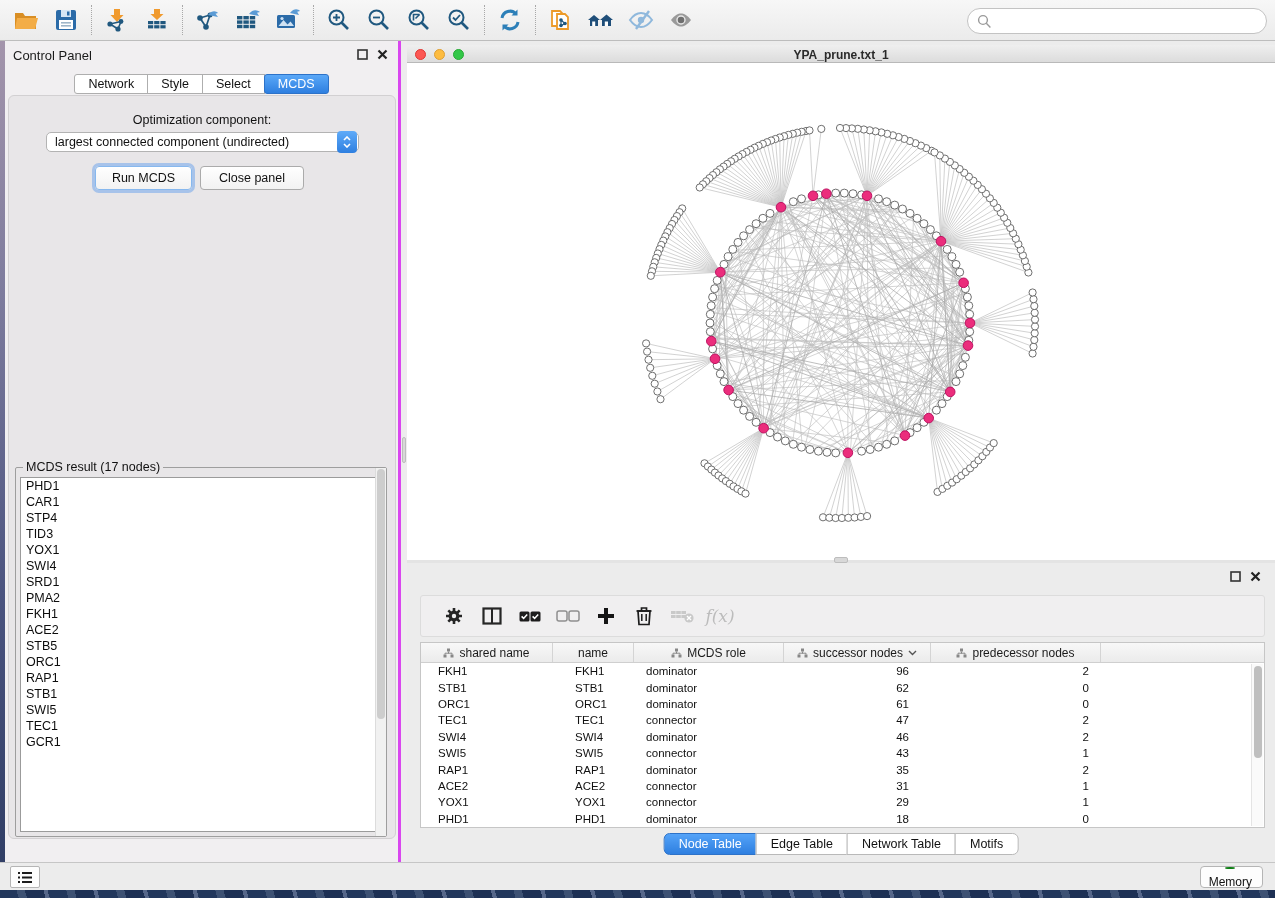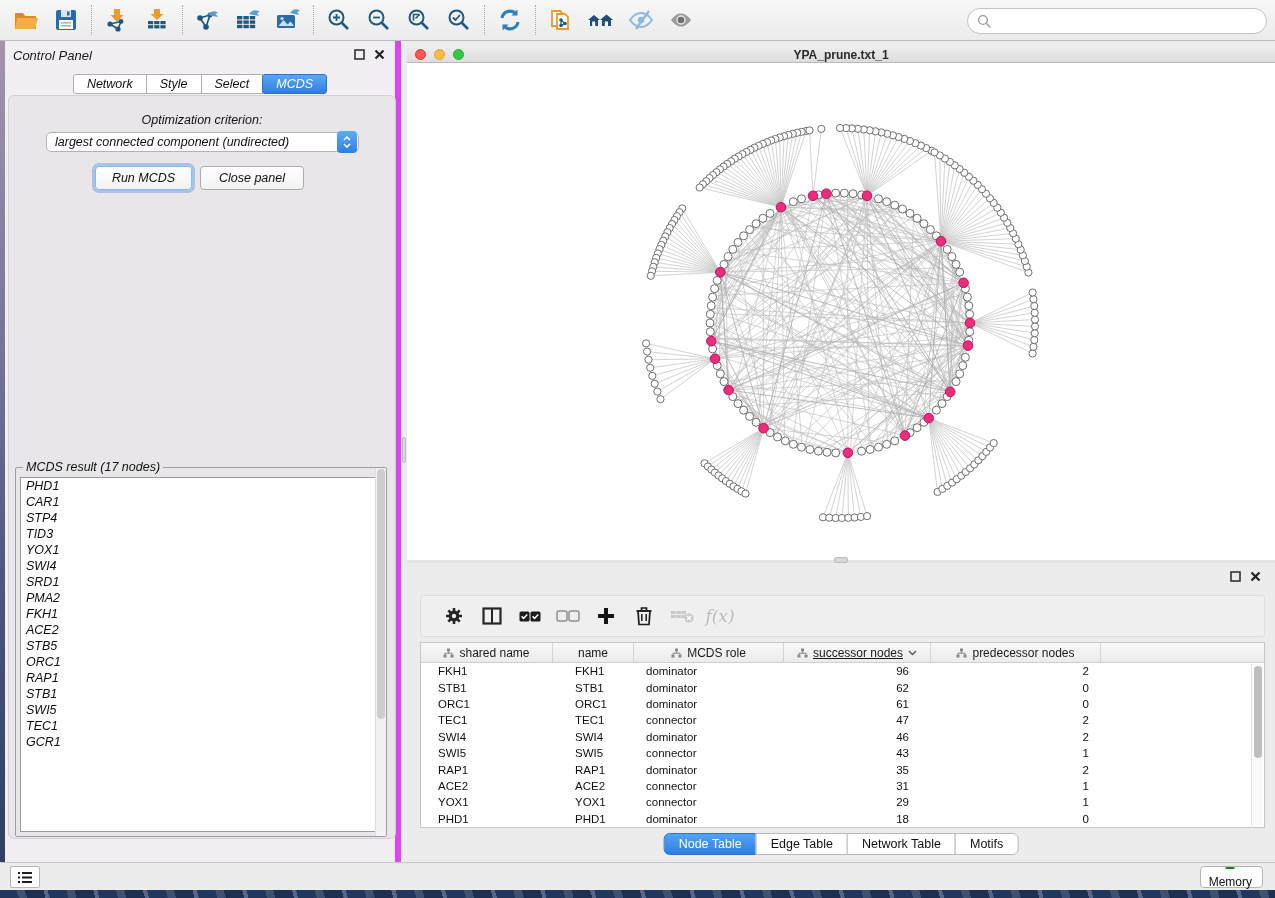--- a/index.html
+++ b/index.html
@@ -20,21 +20,21 @@
     font-family:"Liberation Sans", sans-serif; }
 
   
   .wall-left { position:absolute; left:0; top:41px; width:5px; height:849px;
     background:linear-gradient(#a394ab,#7d7b9d 30%,#4c5480 65%,#2e3c63); }
   .wall-bottom { position:absolute; left:0; top:890px; width:1275px; height:8px;
     background:repeating-linear-gradient(75deg,#22375c 0 18px,#3d5173 18px 26px,#1d3054 26px 44px,#56678a 44px 48px); }
 
   
   .control-panel { position:absolute; left:5px; top:41px; width:396px; height:821px;
-    background:#f1eff1; border-right:6px solid #d946ef;font-style:italic; }
+    background:#f1eff1; border-right:3px solid #d946ef; }
   .panel-header { position:relative; height:28px; }
   .panel-title { position:absolute; left:8px; top:7px; font-size:13px; color:#1a1a1a; }
   .panel-icons { position:absolute; right:10px; top:8px; display:flex; gap:9px; align-items:center; }
   .cp-tabs { position:absolute; left:0; top:33px; width:100%; display:flex; justify-content:center; }
   .cp-tab { height:20px; line-height:18px; padding:0 13px; font-size:12.5px; color:#111;
     background:#fff; border:1px solid #aeaeae; margin-left:-1px; position:relative; }
   .cp-tab:first-child { border-radius:3px 0 0 3px; margin-left:0; }
   .cp-tab:last-child { border-radius:0 3px 3px 0; }
   .cp-tab.sel { background:linear-gradient(#5aa8f8,#2e7fe0); color:#fff; border-color:#2d72c8; z-index:2; border-radius:3px; }
   .cp-inner { position:absolute; left:3px; top:54px; width:388px; height:744px;
@@ -300,21 +300,21 @@
           </svg>
       </div>
     </div>
     <div class="cp-tabs">
         <div class="cp-tab">Network</div>
         <div class="cp-tab">Style</div>
         <div class="cp-tab">Select</div>
         <div class="cp-tab sel">MCDS</div>
       </div>
     <div class="cp-inner">
-      <div class="opt-label">Optimization criterion:</div>
+      <div class="opt-label">Optimization component:</div>
       <div class="dropdown">
         <div class="dd-text">largest connected component (undirected)</div>
         <div class="dd-stepper">
           <svg width="8" height="5" viewBox="0 0 8 5">
               <path d="M1 4l3-3 3 3" fill="none" stroke="#fff" stroke-width="1.6"></path>
             </svg>
           <svg width="8" height="5" viewBox="0 0 8 5">
               <path d="M1 1l3 3 3-3" fill="none" stroke="#fff" stroke-width="1.6"></path>
             </svg>
         </div>
@@ -1085,21 +1085,21 @@
             </div>
             <div class="th" style="width: 150px;">
               <svg width="11" height="10" viewBox="0 0 11 10">
                 <rect x="4" y="0.5" width="3" height="3" fill="#878787"></rect>
                 <rect x="0.5" y="6.5" width="3" height="3" fill="#878787"></rect>
                 <rect x="7.5" y="6.5" width="3" height="3" fill="#878787"></rect>
                 <path d="M5.5 3.5v2M2 6.5V5.2h7v1.3" fill="none" stroke="#878787" stroke-width="1"></path>
               </svg>
               <span>MCDS role</span>
             </div>
-            <div class="th" style="width: 147px; text-decoration: underline;">
+            <div class="th" style="width: 147px;">
               <svg width="11" height="10" viewBox="0 0 11 10">
                 <rect x="4" y="0.5" width="3" height="3" fill="#878787"></rect>
                 <rect x="0.5" y="6.5" width="3" height="3" fill="#878787"></rect>
                 <rect x="7.5" y="6.5" width="3" height="3" fill="#878787"></rect>
                 <path d="M5.5 3.5v2M2 6.5V5.2h7v1.3" fill="none" stroke="#878787" stroke-width="1"></path>
               </svg>
               <span>successor nodes</span>
               <svg width="9" height="6" viewBox="0 0 9 6">
                 <path d="M1 1l3.5 3.5L8 1" fill="none" stroke="#555" stroke-width="1.4"></path>
               </svg>

